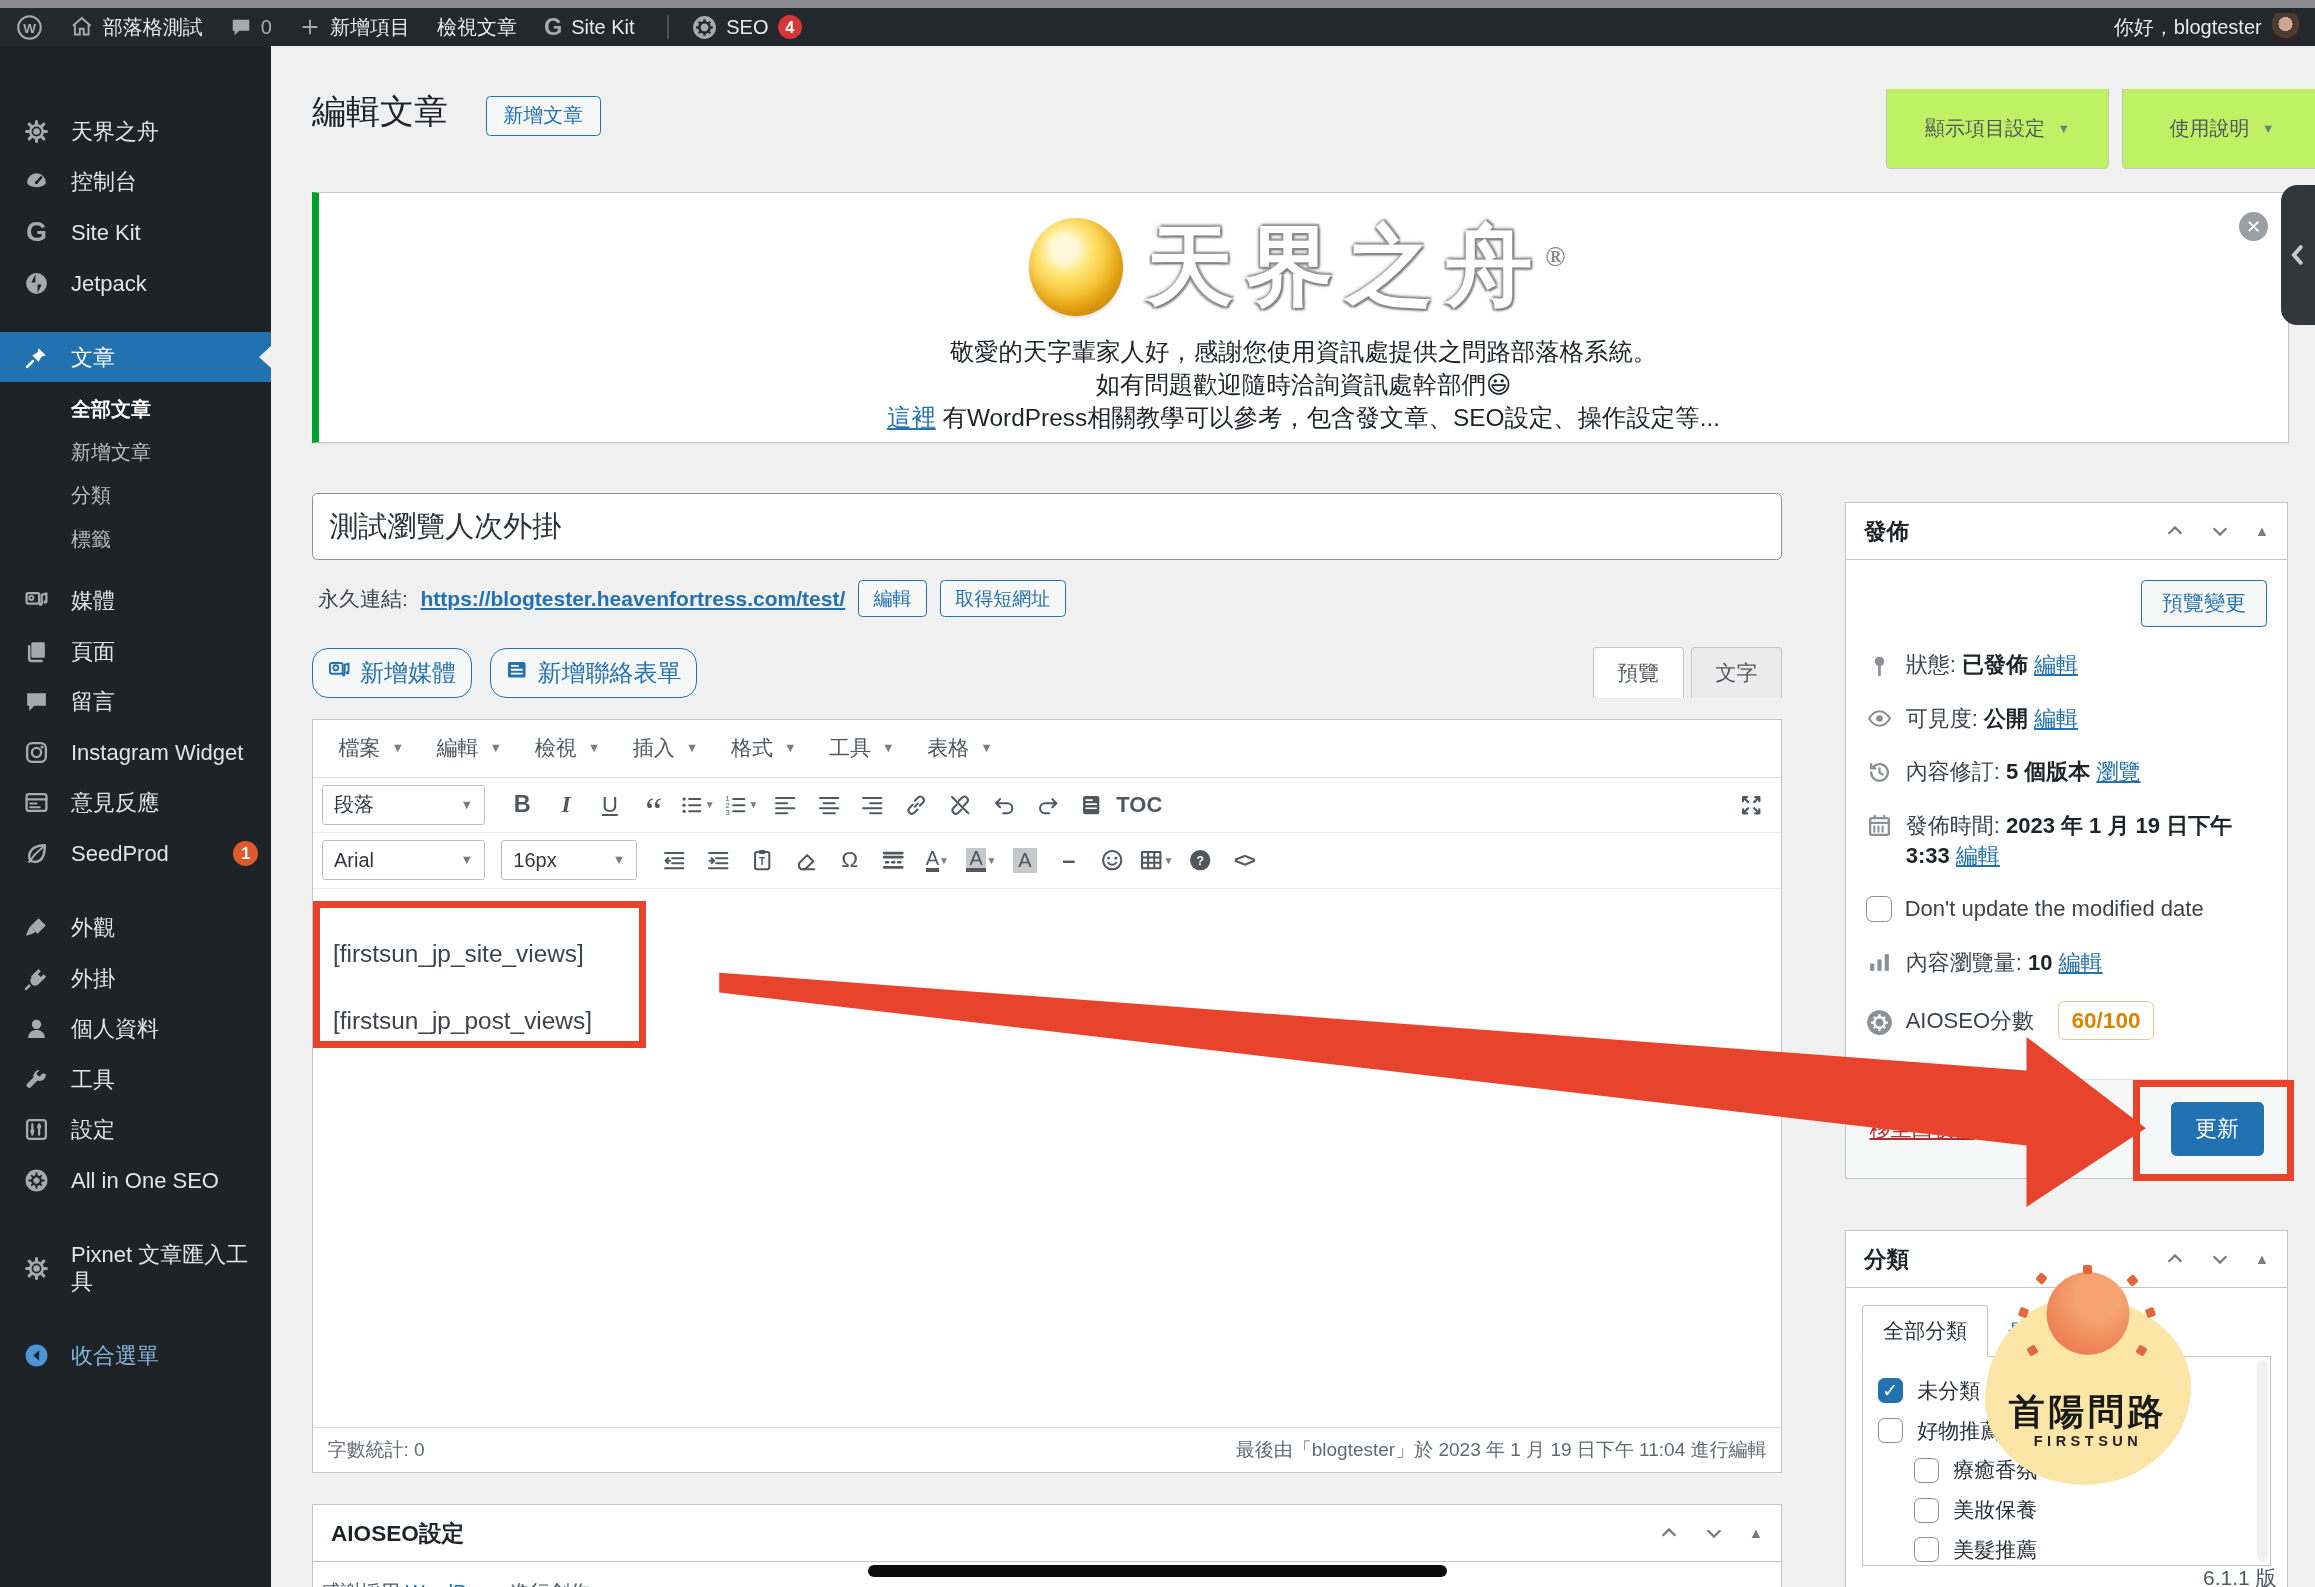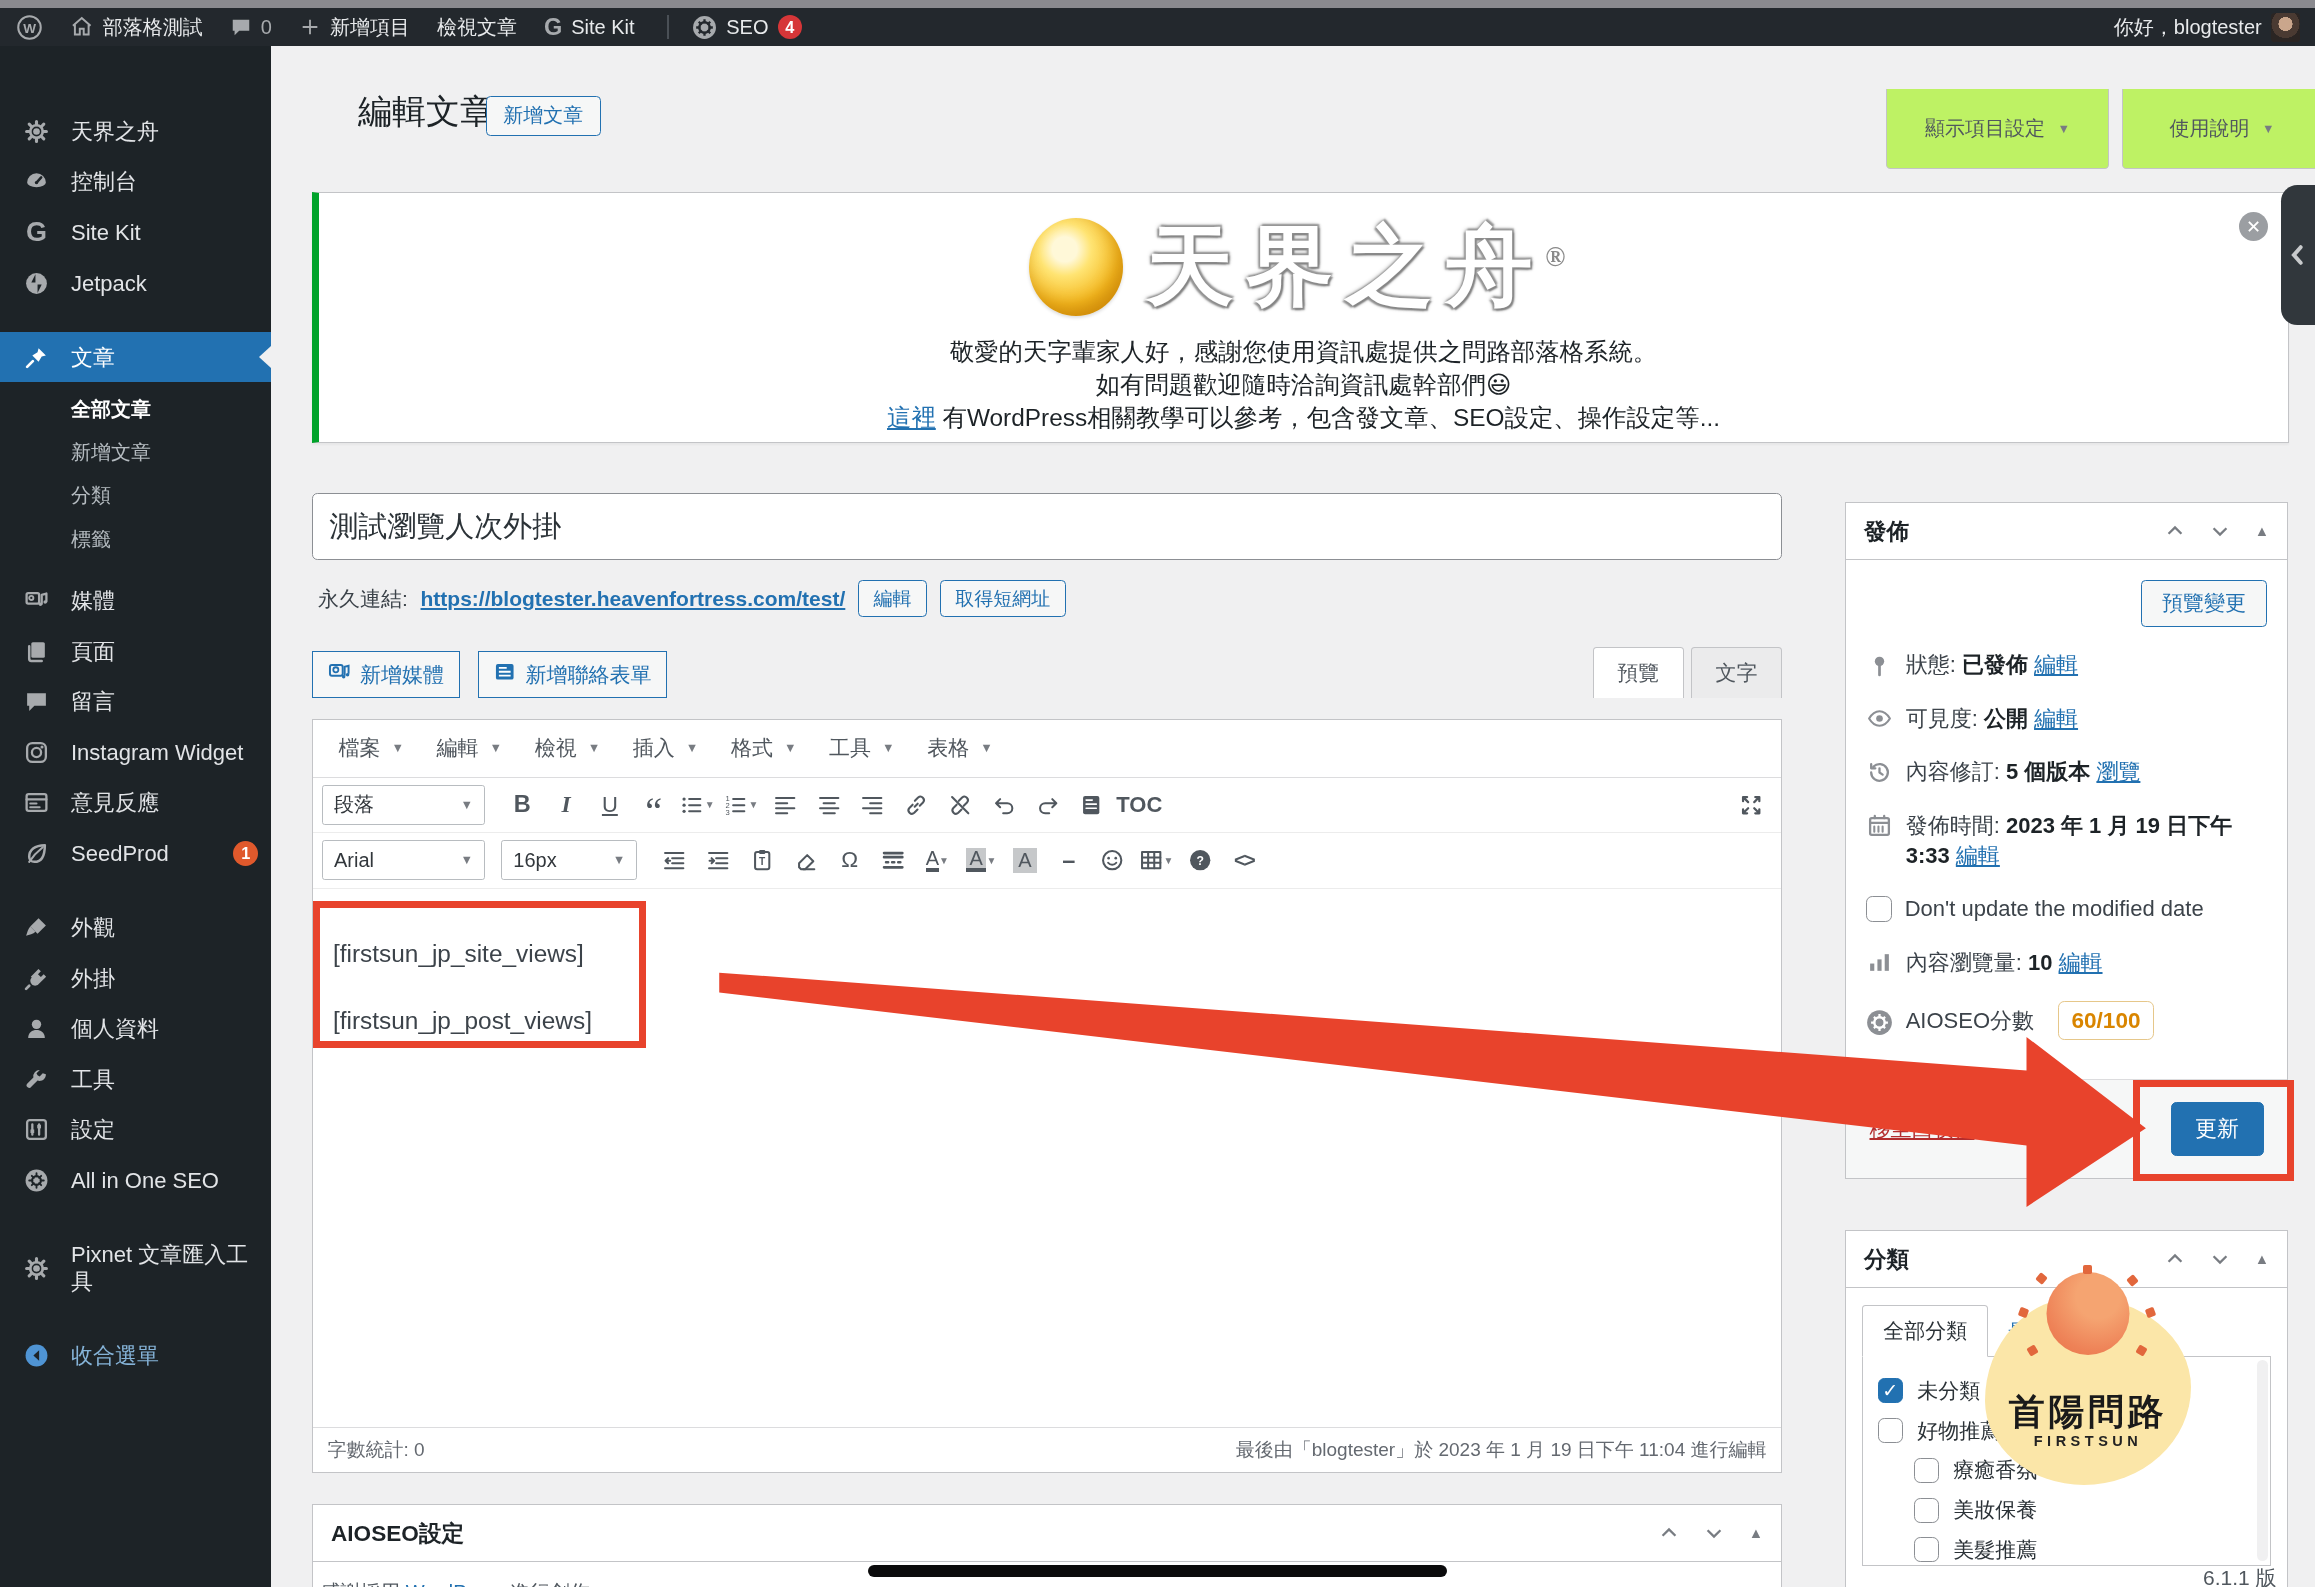--- a/index.html
+++ b/index.html
@@ -35,21 +35,21 @@
   .sb-sub { padding:5.4px 0 14.5px 0; }
   .sb-sub-item { padding:8.1px 9px 8.1px 71px; color:rgba(240,246,252,.72); font-size:20px; cursor:pointer; }
   .sb-sub-item.current { color:#fff; font-weight:700; }
   .sb-collapse { color:#85b3d8; }
   .sb-collapse .sb-icon { color:#4f94d4; }
 
   
   #content { position:absolute; left:271px; top:46px; width:2044px; height:1541px; background:#f0f0f1; }
   .abs { position:absolute; }
 
-  h1.page-title { font-size:34px; font-weight:500; color:#1d2327;margin-left:46px; }
+  h1.page-title { font-size:34px; font-weight:500; color:#1d2327; }
   .btn { display:inline-flex; align-items:center; justify-content:center; cursor:pointer; white-space:nowrap; }
   .btn-outline-blue { background:#f6f7f7; border:1.8px solid #2271b1; color:#2271b1; border-radius:4.5px; font-size:20px; padding:5.4px 16.3px; }
   .btn-screen { background:#bef264; border:0.9px solid #c3c4c7; border-top:none; color:#50575e; font-size:20px; padding:26px 18px;
                 border-radius:0 0 4.5px 4.5px; gap:12.7px; }
   .caret { font-size:12.7px; color:#787c82; }
 
   
   #notice { background:#fff; border:0.9px solid #c3c4c7; border-left:7.2px solid #00a32a; box-shadow:0 1.8px 1.8px rgba(0,0,0,.04);
             text-align:center; }
   #notice .logo-row { display:flex; align-items:center; justify-content:center; gap:23.5px; margin-top:14.5px; }
@@ -66,21 +66,21 @@
 
   
   #post-title { background:#fff; border:0.9px solid #8c8f94; border-radius:5.4px; font-size:29px; color:#2c3338;
                 display:flex; align-items:center; padding:0 16.3px; }
   .permalink-row { display:flex; align-items:center; gap:12.7px; font-size:21px; color:#3c434a; }
   .permalink-url { color:#2271b1; text-decoration:underline; font-weight:600; cursor:pointer; }
   .btn-small { background:#f6f7f7; border:1.8px solid #2271b1; color:#2271b1; border-radius:4.5px; font-size:19px; padding:4.5px 14.5px; }
 
   
   .media-row { display:flex; align-items:flex-end; }
-  .btn-media { background:#f6f7f7; border:1.8px solid #2271b1; color:#2271b1; border-radius:0; font-size:21px; padding:8.1px 14.5px; gap:9px; }
+  .btn-media { background:#f6f7f7; border:1.8px solid #2271b1; color:#2271b1; border-radius:16px; font-size:24px; padding:8.1px 14.5px; gap:9px; }
   .editor-tabs { margin-left:auto; display:flex; }
   .etab { font-size:21px; color:#50575e; padding:11px 23.5px; border:0.9px solid #c3c4c7; border-bottom:none; cursor:pointer;
           background:#ebebec; border-radius:3.6px 3.6px 0 0; margin-left:7.2px; }
   .etab.active { background:#fff; position:relative; z-index:2; }
 
   
   #editor { background:#fff; border:0.9px solid #c3c4c7; display:flex; flex-direction:column; }
   .mce-menubar { display:flex; gap:7.2px; padding:9px 12.7px; border-bottom:0.9px solid #dcdcde; }
   .mce-menu { font-size:21px; color:#50575e; padding:5.4px 12.7px; display:flex; gap:11px; align-items:center; cursor:pointer; }
   .mce-toolbar { display:flex; align-items:center; gap:1.8px; padding:7.2px 9px; border-bottom:0.9px solid #ececec; }

